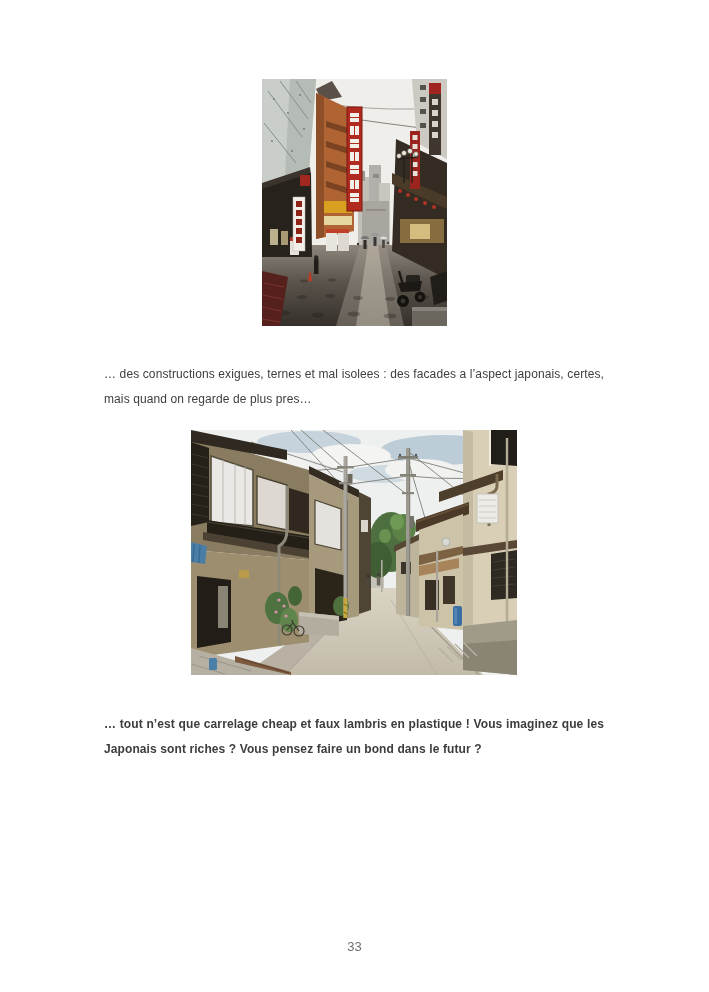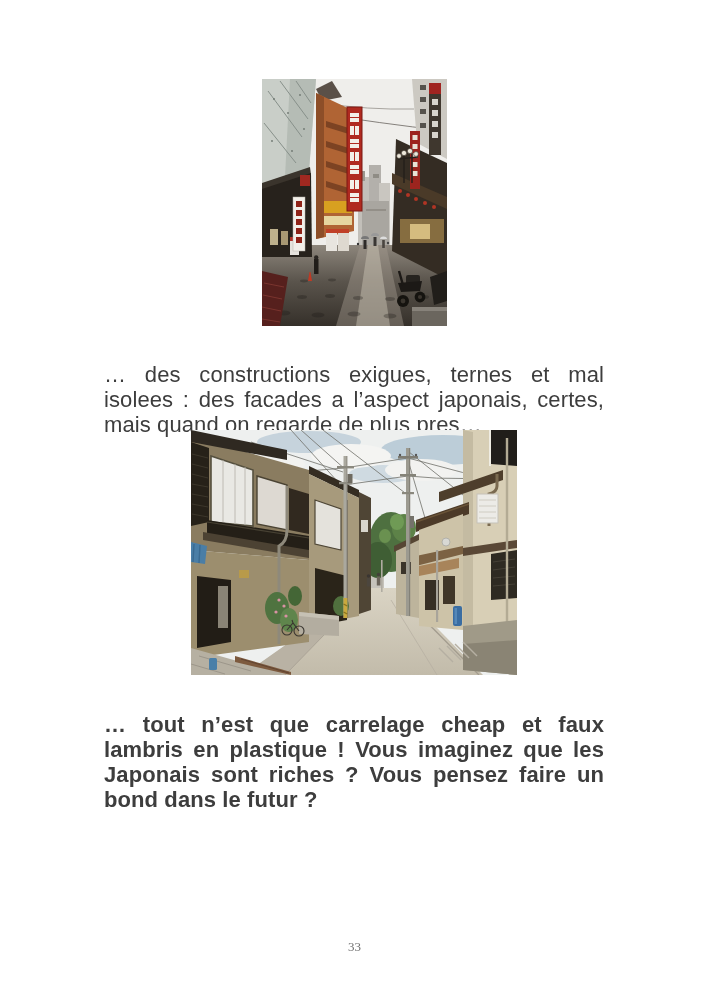--- a/index.html
+++ b/index.html
@@ -9,30 +9,30 @@
     background:#ffffff;
     font-family:"Liberation Sans","DejaVu Sans",sans-serif;
     overflow:hidden;
   }
   figure{margin:0;padding:0;position:absolute;}
   figure svg{display:block;}
   .photo-1{left:262px;top:79px;width:185px;height:247px;}
   .photo-2{left:191px;top:430px;width:326px;height:245px;}
   .body-text{
     position:absolute;left:104px;width:500px;
-    font-size:22px;line-height:25px;color:#3d3d3d;
+    font-size:12px;line-height:25px;color:#3d3d3d;
     text-align:justify;margin:0;
     letter-spacing:0.1px;
   }
   .para-1{top:362px;}
   .para-2{top:712px;font-weight:bold;}
   .page-number{
     position:absolute;left:0;top:939px;width:709px;
     text-align:center;
-    font-family:Liberation Serif, serif;
+    font-family:Liberation Sans, sans-serif;
     font-size:13px;color:#6f6f6f;
   }
 </style>
 </head>
 <body>
 
 <div class="page">
 
   <figure class="photo-1" aria-label="Narrow Japanese shopping street on a rainy day with orange buildings, red vertical signs, street lamps, pedestrians with umbrellas and a parked scooter on wet pavement">
     <svg viewBox="0 0 185 247" width="185" height="247">

